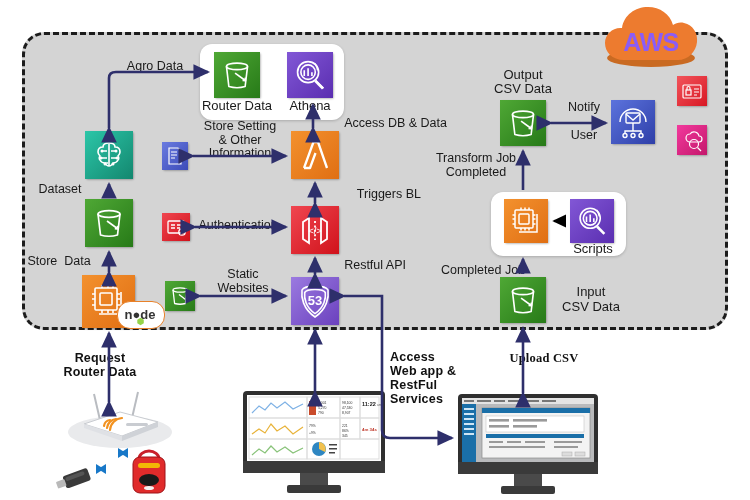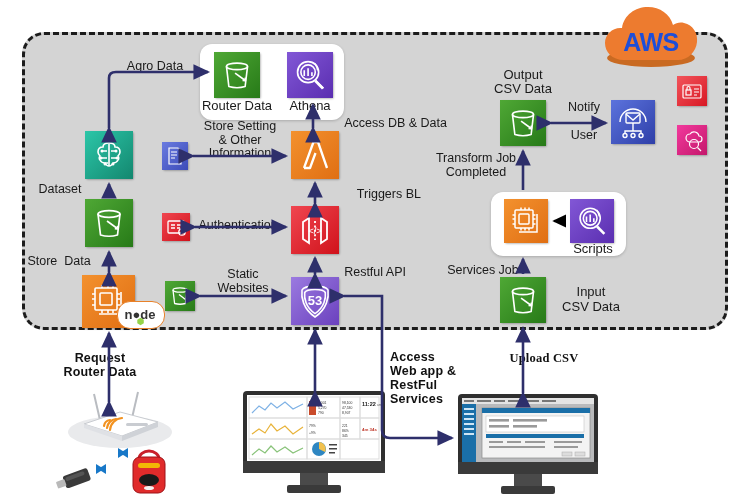--- a/index.html
+++ b/index.html
@@ -10,21 +10,21 @@
   
   #aws-region{
     left:22px;top:32px;width:706px;height:298px;
     background:#d4d4d4;border:3px dashed #1c1c1c;border-radius:22px;
     box-sizing:border-box;
   }
   
   #aws-cloud{left:602px;top:4px;width:98px;height:66px;}
   #aws-cloud .cloud-text{
     position:absolute;left:0;top:24px;width:98px;text-align:center;
-    color:#1d4ed8;font-size:25px;font-weight:bold;letter-spacing:-0.5px;
+    color:#8b5cf6;font-size:25px;font-weight:bold;letter-spacing:-0.5px;
     font-family:"Liberation Sans",sans-serif;
   }
   
   .tile{border-radius:2px;box-sizing:border-box;}
   .tile svg{display:block;width:100%;height:100%;}
   .tile.shadow{box-shadow:1px 1px 2px rgba(0,0,0,.25);}
   
   .groupbox{background:#ffffff;border-radius:12px;box-shadow:0 1px 3px rgba(0,0,0,.2);}
   
   .lbl{
@@ -385,30 +385,30 @@
   <div class="abs lbl" style="left:16px;top:255px;width:86px;">Store  Data</div>
 
   <div class="abs lbl" style="left:180px;top:120px;width:120px;">Store Setting<br>&amp; Other<br>Information</div>
 
   <div class="abs lbl left" style="left:321px;top:117px;width:126px;">Access DB &amp; Data</div>
 
   <div class="abs lbl left" style="left:331px;top:188px;width:90px;">Triggers BL</div>
 
   <div class="abs lbl" style="left:186px;top:219px;width:104px;">Authentication</div>
 
-  <div class="abs lbl left" style="left:322px;top:266px;width:84px;">Restful API</div>
+  <div class="abs lbl left" style="left:322px;top:259px;width:84px;">Restful API</div>
 
   <div class="abs lbl" style="left:198px;top:268px;width:90px;">Static<br>Websites</div>
 
   <div class="abs lbl" style="left:556px;top:101px;width:56px;">Notify</div>
   <div class="abs lbl" style="left:556px;top:129px;width:56px;">User</div>
 
   <div class="abs lbl" style="left:418px;top:152px;width:116px;">Transform Job<br>Completed</div>
 
-  <div class="abs lbl" style="left:437px;top:264px;width:92px;">Services Job</div>
+  <div class="abs lbl" style="left:437px;top:264px;width:92px;">Completed Job</div>
 
   <div class="abs outlbl" style="left:36px;top:351px;width:128px;">Request<br>Router Data</div>
 
 
   <div class="abs outlbl left" style="left:390px;top:350px;width:80px;">Access<br>Web app &amp;<br>RestFul<br>Services</div>
 
   <div class="abs outlbl" style="left:489px;top:351px;width:110px;font-family:Liberation Serif, serif;">Upload CSV</div>
 
   <div class="abs" style="left:58px;top:390px;width:124px;height:60px;">
     <svg viewBox="0 0 124 60" width="124" height="60">

